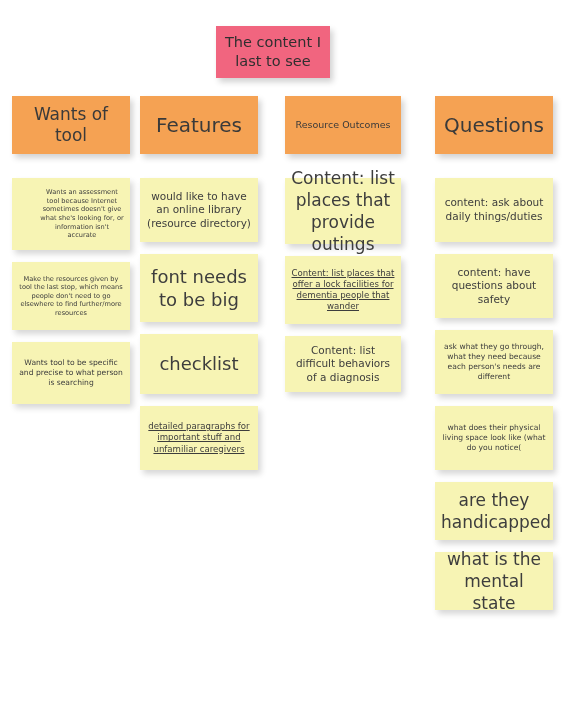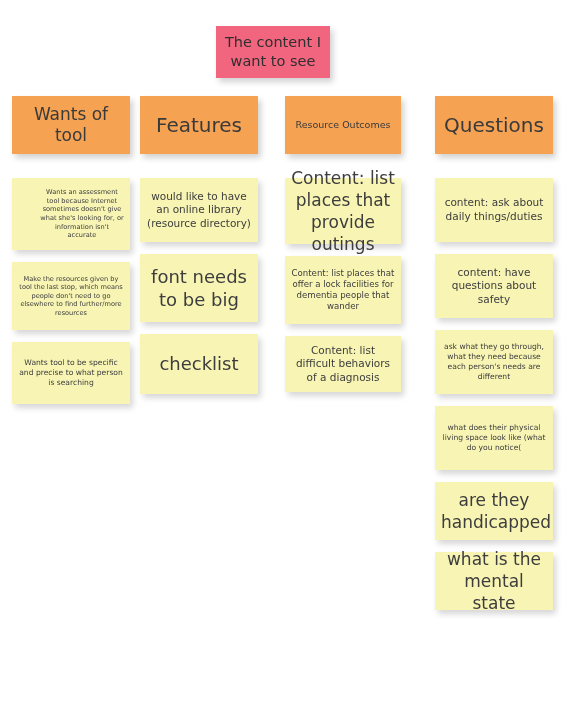--- a/index.html
+++ b/index.html
@@ -102,39 +102,39 @@
     margin-bottom: 12px;
   }
   .note .txt {
     line-height: 1.3;
     color: #3d3d3d;
     width: 100%;
   }
   
   .fs-xxs { font-size: 6.6px;  line-height: 1.42; }
   .fs-xs  { font-size: 7.6px;  line-height: 1.4; }
-  .fs-s   { font-size: 8.6px;  line-height: 1.38; }
+  .fs-s   { font-size: 8.6px;  line-height: 1.38; text-decoration: underline; }
   .fs-m   { font-size: 10.5px; line-height: 1.32; }
   .fs-l   { font-size: 17px;   line-height: 1.3; }
   .fs-xxl { font-size: 18px;   line-height: 1.26; }
   .h-56 { height: 56px; }
   .h-58 { height: 58px; }
   .h-60 { height: 60px; }
   .h-62 { height: 62px; }
   .h-64 { height: 64px; }
   .h-66 { height: 66px; }
   .h-68 { height: 68px; }
   .h-72 { height: 72px; padding-left: 28px; }
 </style>
 </head>
 <body>
 
 <div id="banner-row">
   <div class="note-pink">
-    <span class="txt">The content I want to see</span>
+    <span class="txt">The content I last to see</span>
   </div>
 </div>
 
 <div id="board">
 
   <div class="column col-0">
     <div class="note-head">
       <span class="txt hs-lg">Wants of tool</span>
     </div>
     <div class="note h-72">
@@ -154,20 +154,23 @@
     </div>
     <div class="note h-64">
       <span class="txt fs-m">would like to have an online library (resource directory)</span>
     </div>
     <div class="note h-68">
       <span class="txt fs-xxl">font needs to be big</span>
     </div>
     <div class="note h-60">
       <span class="txt fs-xxl">checklist</span>
     </div>
+    <div class="note h-64">
+      <span class="txt fs-s">detailed paragraphs for important stuff and unfamiliar caregivers</span>
+    </div>
   </div>
 
   <div class="column col-2">
     <div class="note-head">
       <span class="txt hs-sm">Resource Outcomes</span>
     </div>
     <div class="note h-66">
       <span class="txt fs-l">Content: list places that provide outings</span>
     </div>
     <div class="note h-68">

